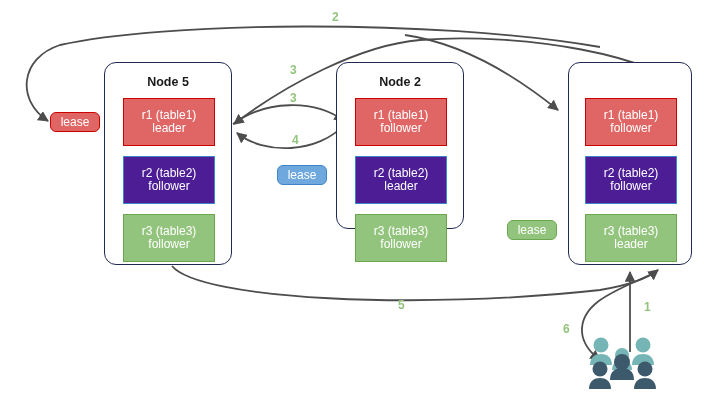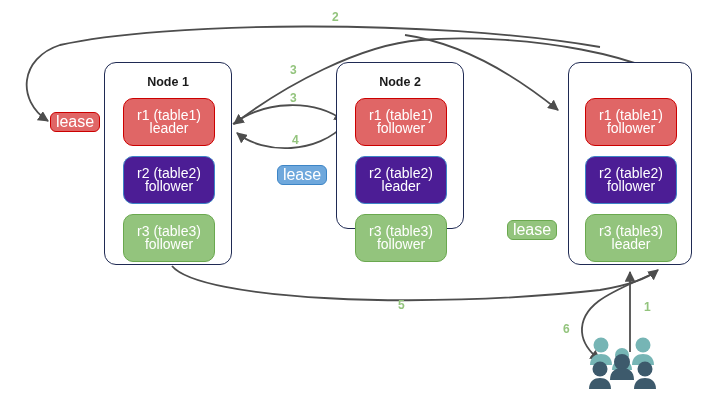--- a/index.html
+++ b/index.html
@@ -36,42 +36,42 @@
     text-align: center;
     font-size: 12.5px;
     font-weight: bold;
     color: #1a1a1a;
     top: 12px;
     left: 0;
   }
   .replica {
     position: absolute;
     box-sizing: border-box;
-    border-radius: 10px;
+    border-radius: 0;
     display: flex;
     flex-direction: column;
     align-items: center;
     justify-content: center;
-    font-size: 14px;
+    font-size: 12px;
     line-height: 13px;
     color: #ffffff;
     text-align: center;
   }
   .replica.red   { background: #e06666; border: 1.6px solid #cc0000; }
   .replica.blue  { background: #4c1d95; border: 1.6px solid #3d85c6; }
   .replica.green { background: #93c47d; border: 1.6px solid #6aa84f; }
 
   .lease {
     position: absolute;
     box-sizing: border-box;
     border-radius: 6px;
     display: flex;
     align-items: center;
     justify-content: center;
-    font-size: 16px;
+    font-size: 12px;
     color: #ffffff;
     text-align: center;
   }
   .lease.red   { background: #e06666; border: 1.6px solid #cc0000; }
   .lease.blue  { background: #6fa8dc; border: 1.6px solid #3d85c6; }
   .lease.green { background: #93c47d; border: 1.6px solid #6aa84f; }
 
   .step-label {
     position: absolute;
     font-size: 12px;
@@ -111,21 +111,21 @@
     <path d="M 405 35 C 440 40, 490 55, 558 110" fill="none" stroke="#4d4d4d" stroke-width="1.8" marker-end="url(#arrow)"></path>
 
     <path d="M 172 266 C 200 300, 420 310, 600 290 C 630 285, 648 278, 658 270" fill="none" stroke="#4d4d4d" stroke-width="1.8" marker-end="url(#arrow)"></path>
 
     <path d="M 630 352 L 630 272" fill="none" stroke="#4d4d4d" stroke-width="1.8" marker-end="url(#arrow)"></path>
 
     <path d="M 656 272 C 624 288, 580 300, 582 332 C 583 345, 592 354, 600 360" fill="none" stroke="#4d4d4d" stroke-width="1.8" marker-end="url(#arrow)"></path>
   </svg>
 
   <div class="node-box" style="left:104px; top:62px; width:128px; height:203px;">
-    <div class="node-title">Node 1</div>
+    <div class="node-title">Node 5</div>
     <div class="replica red" style="left:18px; top:35px; width:92px; height:48px;">
       <span>r1 (table1)</span>
       <span>leader</span>
     </div>
     <div class="replica blue" style="left:18px; top:93px; width:92px; height:48px;">
       <span>r2 (table2)</span>
       <span>follower</span>
     </div>
     <div class="replica green" style="left:18px; top:151px; width:92px; height:48px;">
       <span>r3 (table3)</span>

